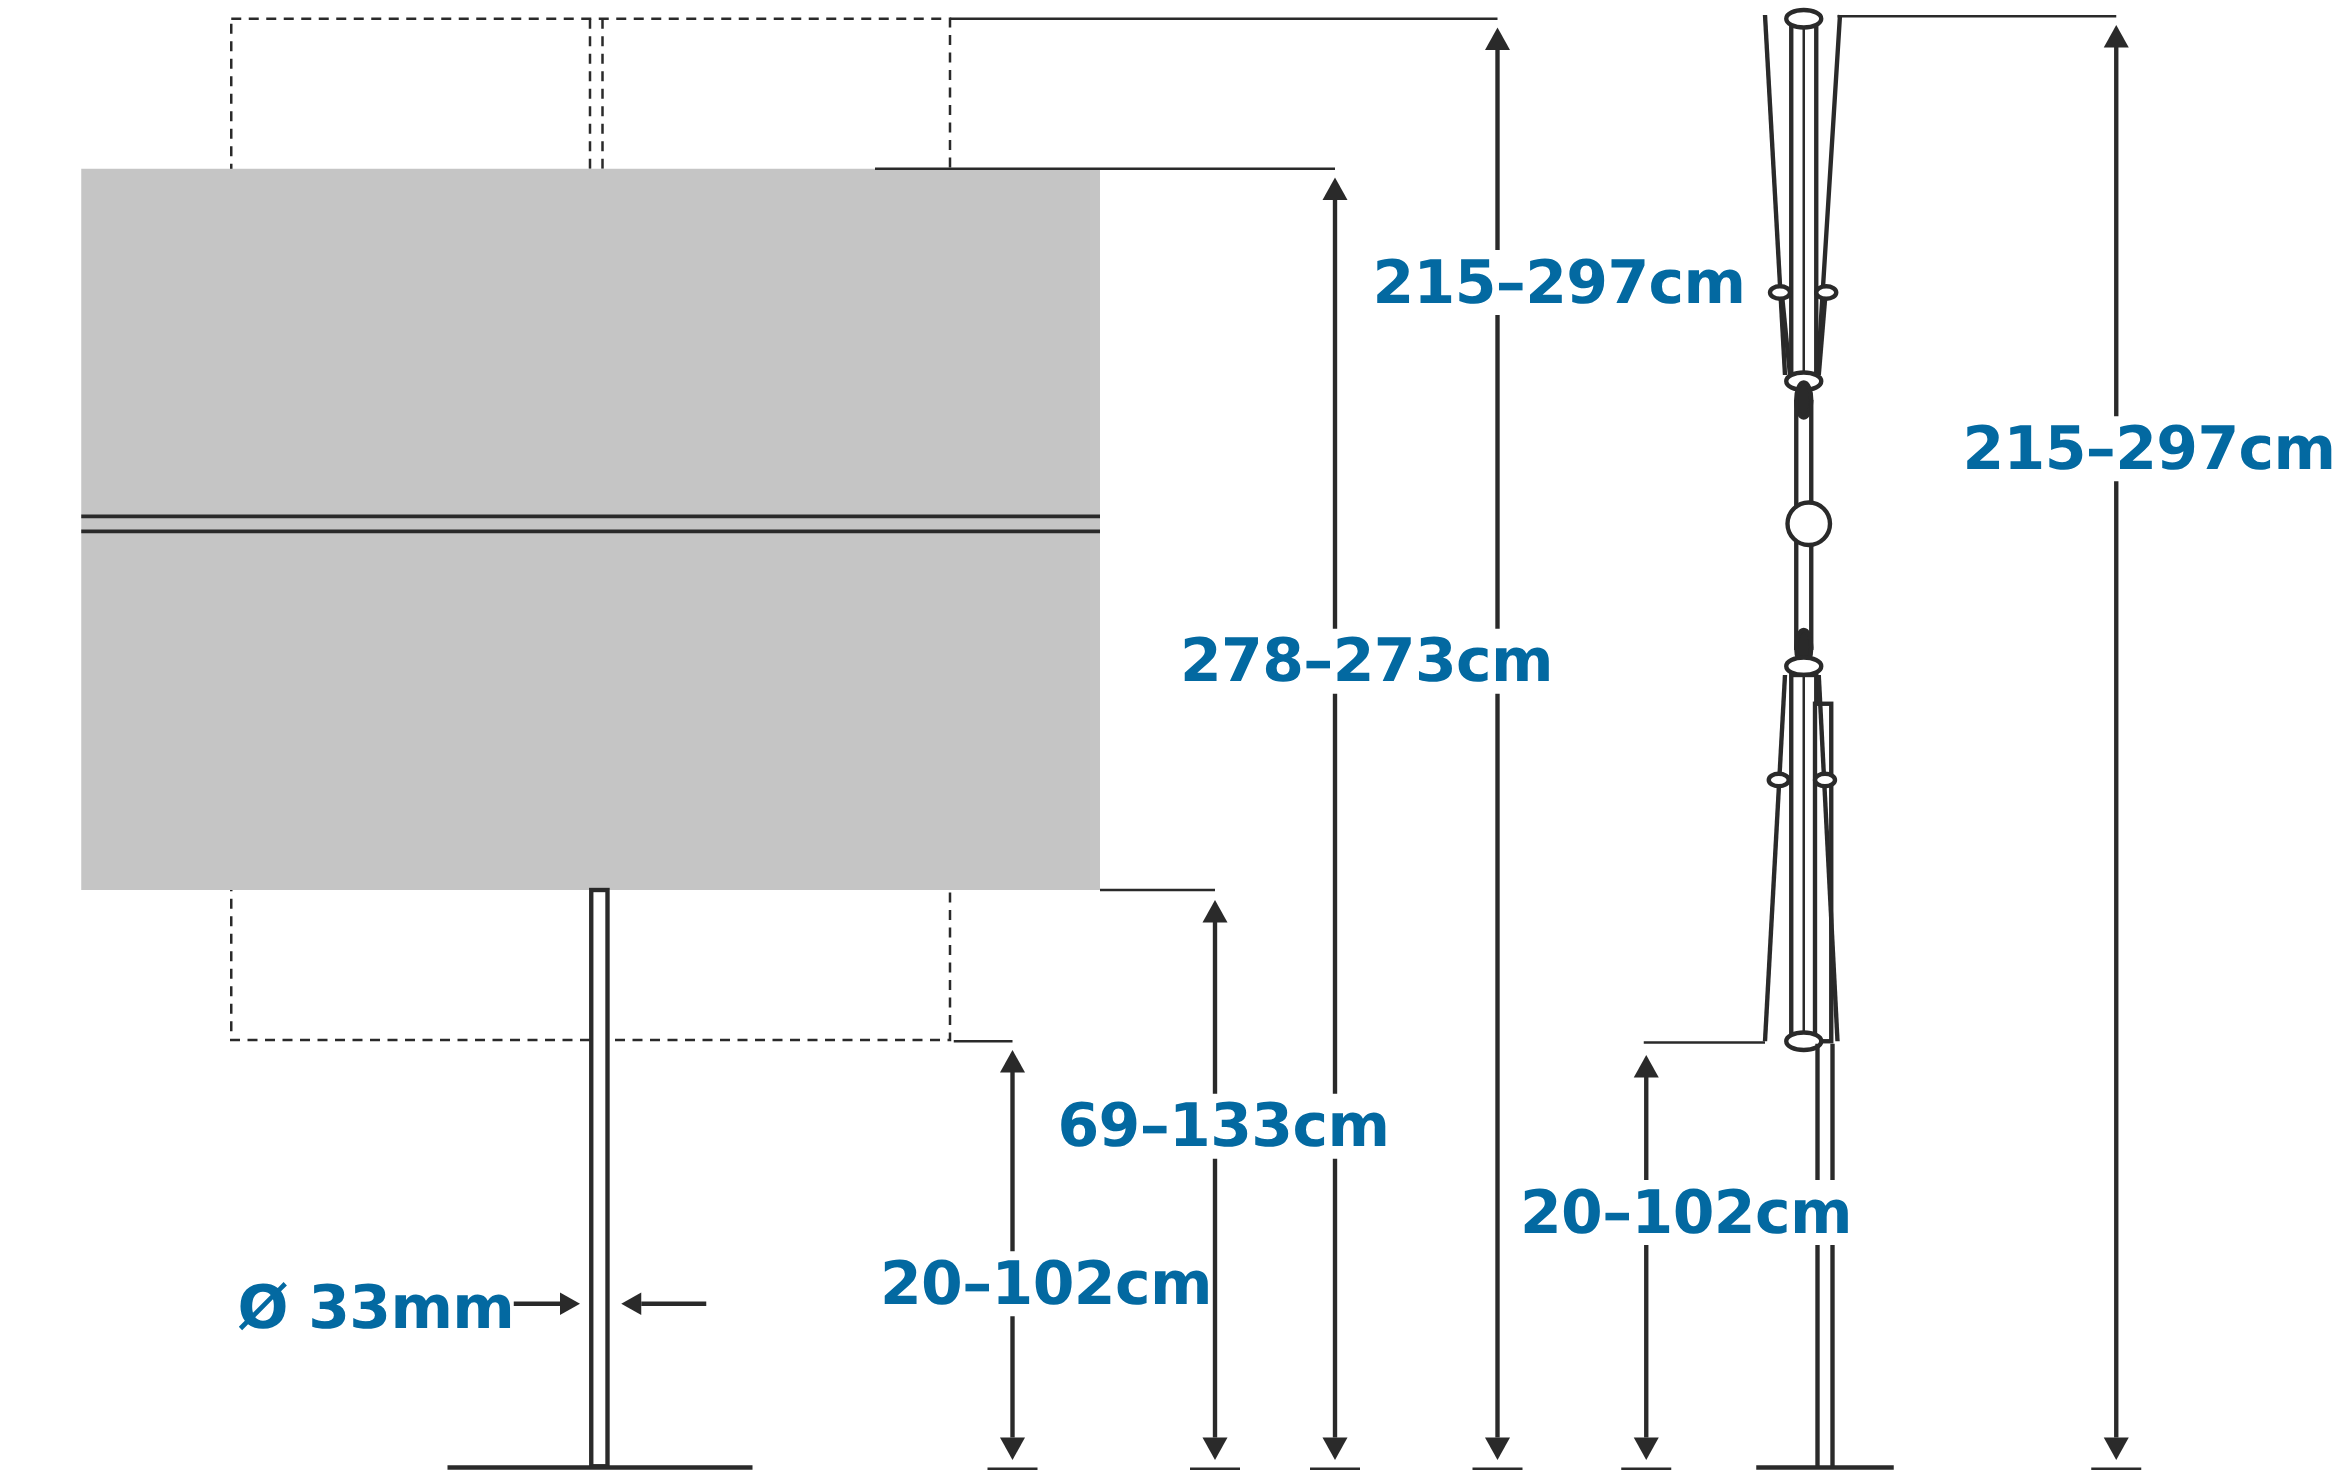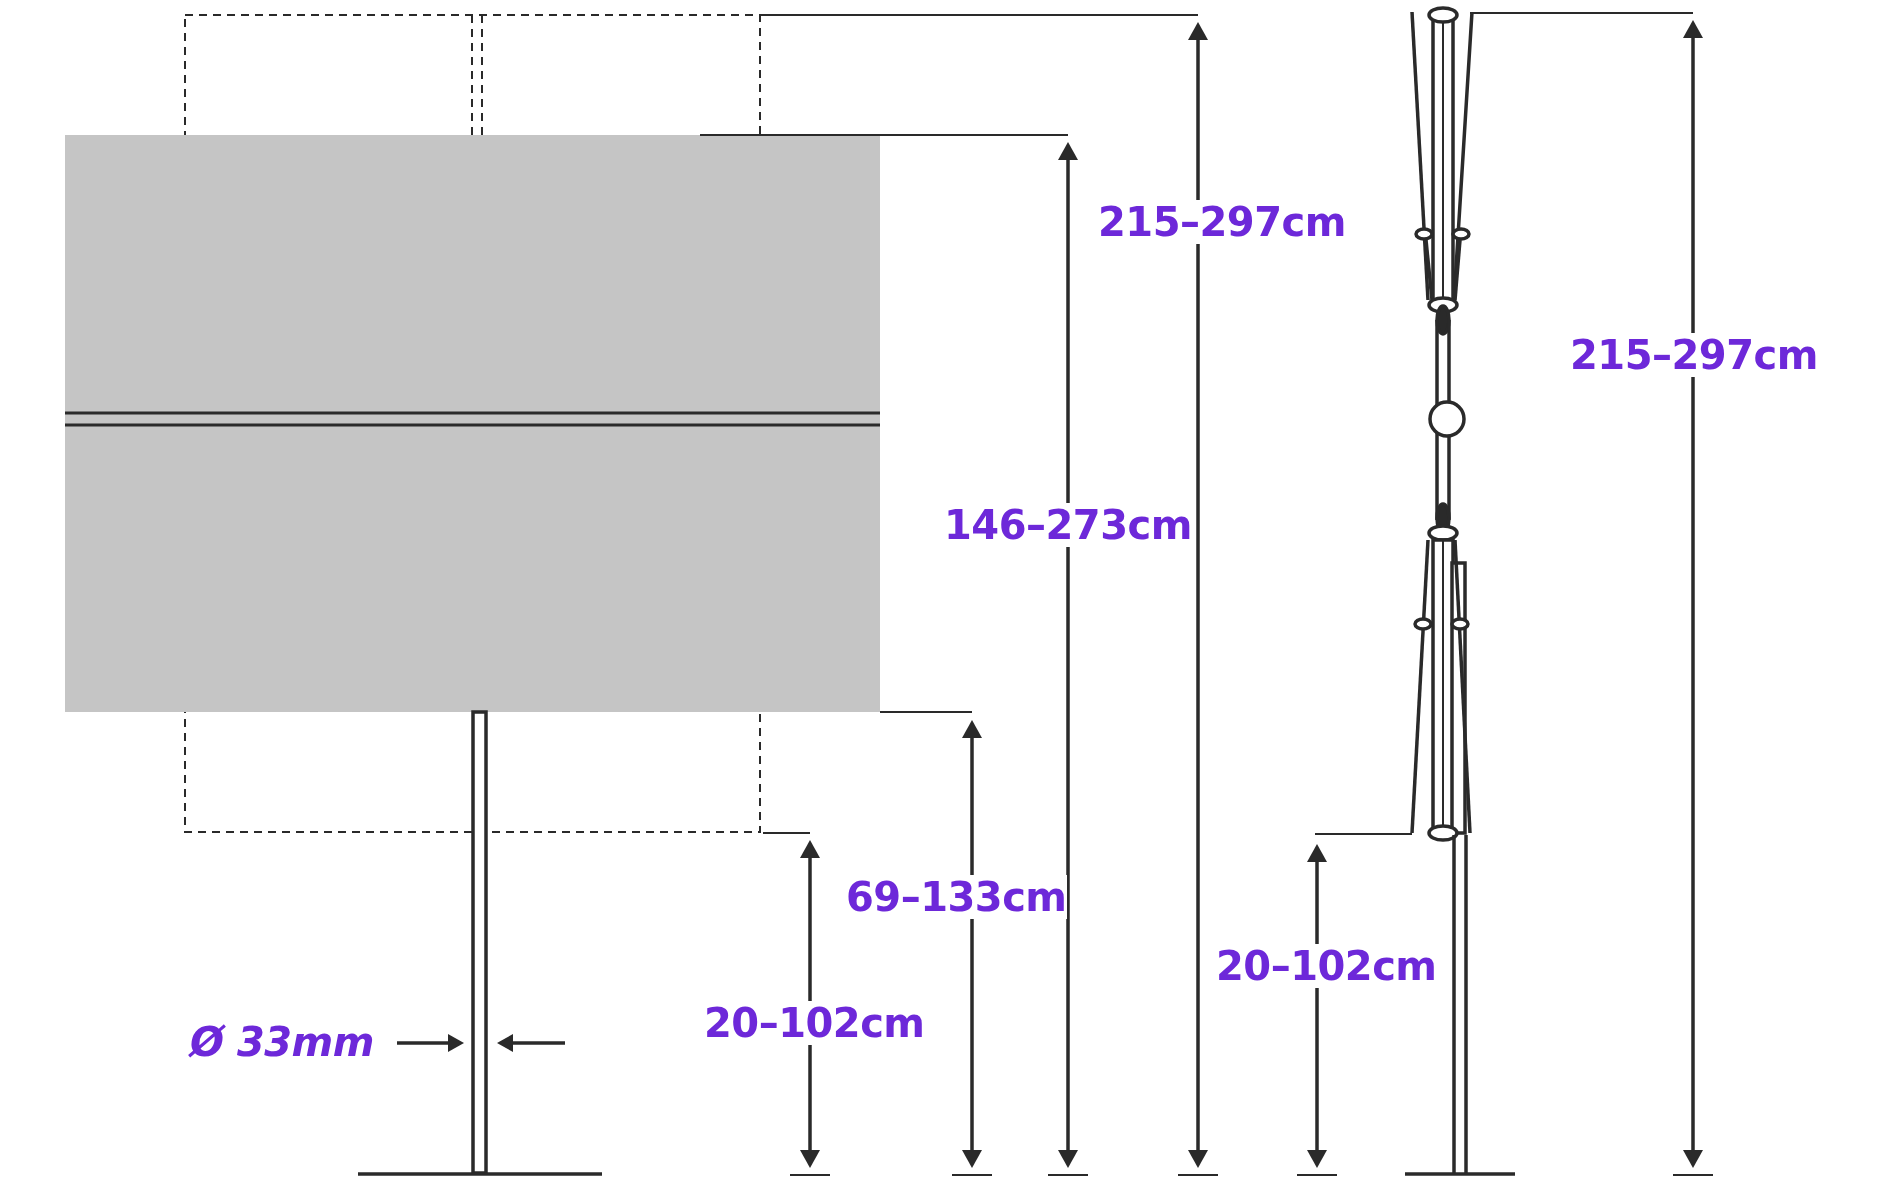--- a/index.html
+++ b/index.html
@@ -1,18 +1,18 @@
 <!DOCTYPE html>
 <html><head>
 <meta charset="utf-8">
 <style>
   html, body { margin: 0; padding: 0; background: #ffffff; }
   body { width: 1879px; height: 1183px; position: relative; overflow: hidden; font-family: "DejaVu Sans", sans-serif; }
   #canvas { position: absolute; left: 0; top: 0; }
-  .lbl { position: absolute; font-family: "DejaVu Sans", sans-serif; font-weight: bold; font-size: 40px; color: #6d28d9; white-space: nowrap; background: #ffffff; line-height: 1; padding: 2px 0; letter-spacing: -0.5px; }
+  .lbl { position: absolute; font-family: "DejaVu Sans", sans-serif; font-weight: bold; font-size: 48px; color: #0369a1; white-space: nowrap; background: #ffffff; line-height: 1; padding: 2px 0; letter-spacing: -0.5px; }
 </style>
 </head>
 <body>
 
 <svg id="canvas" width="1879" height="1183" viewBox="0 0 1879 1183" xmlns="http://www.w3.org/2000/svg">
   <defs>
     <marker id="arrUp" viewBox="0 0 10 10" refX="5" refY="0" markerWidth="6" markerHeight="6" orient="auto-start-reverse"></marker>
   </defs>
 
   <g>
@@ -121,18 +121,18 @@
     <polygon points="1307,862 1317,844 1327,862" stroke="none"></polygon>
     <polygon points="1307,1150 1317,1168 1327,1150" stroke="none"></polygon>
   </g>
   <g stroke="#2a2a2a" stroke-width="2">
     <line x1="1297" y1="1175" x2="1337" y2="1175"></line>
     <line x1="1673" y1="1175" x2="1713" y2="1175"></line>
   </g>
 </svg>
 
 <div class="lbl" style="left:1098px; top:200px;">215–297cm</div>
-<div class="lbl" style="left:944px; top:503px;">146–273cm</div>
+<div class="lbl" style="left:944px; top:503px;">278–273cm</div>
 <div class="lbl" style="left:846px; top:875px;">69–133cm</div>
 <div class="lbl" style="left:704px; top:1001px;">20–102cm</div>
-<div class="lbl" style="left:190px; top:1020px;font-style:italic;">Ø 33mm</div>
+<div class="lbl" style="left:190px; top:1020px;">Ø 33mm</div>
 <div class="lbl" style="left:1570px; top:333px;">215–297cm</div>
 <div class="lbl" style="left:1216px; top:944px;">20–102cm</div>
 
 </body></html>

